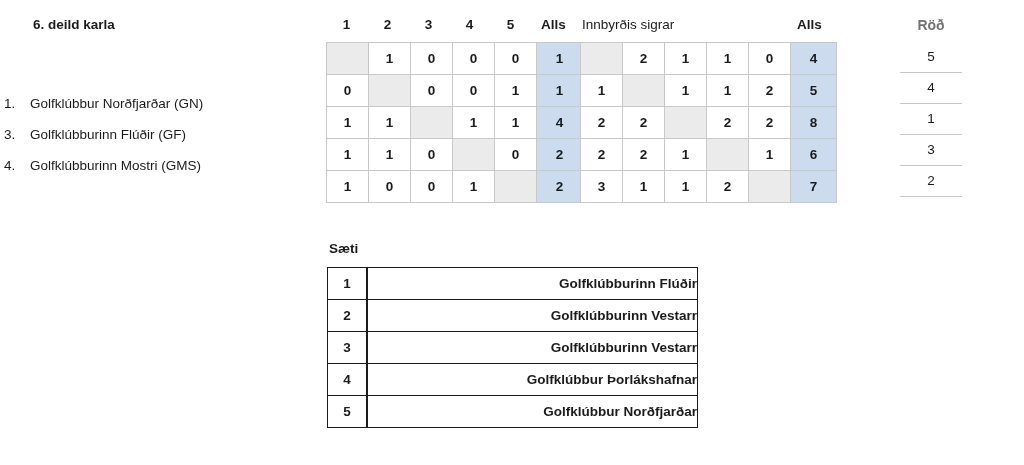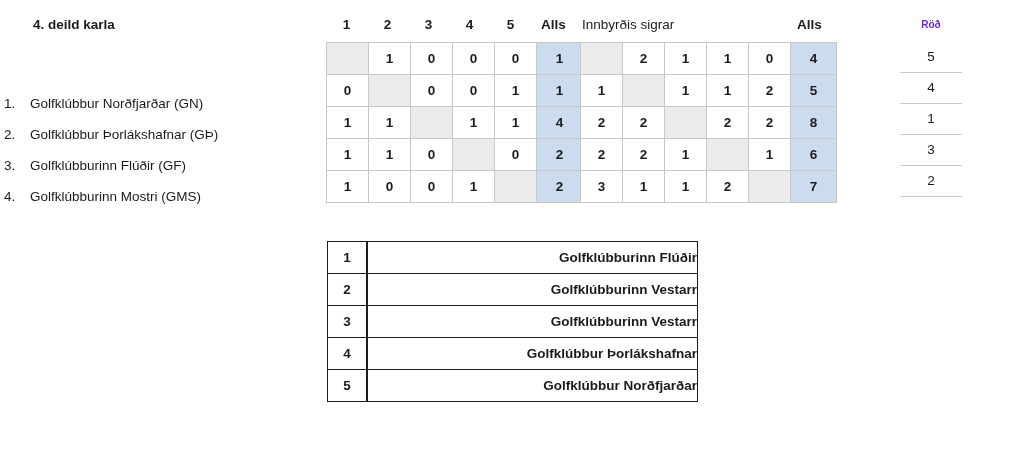--- a/index.html
+++ b/index.html
@@ -110,23 +110,23 @@
   #rod-block {
     position: absolute;
     left: 896px;
     top: 16px;
     width: 70px;
   }
   #rod-head {
     height: 26px;
     line-height: 18px;
     text-align: center;
-    font-size: 10px;
-    font-weight: bold;
-    color: #6d28d9;
+    font-size: 14px;
+    font-weight: bold;
+    color: #737373;
   }
   .rod-row {
     height: 31px;
     line-height: 30px;
     text-align: center;
     font-size: 13.5px;
     color: #1b1b1b;
     border-bottom: 1px solid #c8c8c8;
     width: 62px;
     margin: 0 auto;
@@ -168,27 +168,24 @@
   }
   table.saeti td.club {
     text-align: right;
     padding-left: 9px;
   }
 </style>
 </head>
 <body>
 
 <div id="team-list">
-  <div id="league-title">4. deild karla</div>
+  <div id="league-title">6. deild karla</div>
 
   <div class="team-row">
     <span class="team-rank">1.</span><span class="team-name">Golfklúbbur Norðfjarðar (GN)</span>
-  </div>
-  <div class="team-row">
-    <span class="team-rank">2.</span><span class="team-name">Golfklúbbur Þorlákshafnar (GÞ)</span>
   </div>
   <div class="team-row">
     <span class="team-rank">3.</span><span class="team-name">Golfklúbburinn Flúðir (GF)</span>
   </div>
   <div class="team-row">
     <span class="team-rank">4.</span><span class="team-name">Golfklúbburinn Mostri (GMS)</span>
   </div>
 </div>
 
 <div class="matrix-block" id="matrix-results">
@@ -302,20 +299,21 @@
 <div id="rod-block">
   <div id="rod-head">Röð</div>
   <div class="rod-row">5</div>
   <div class="rod-row">4</div>
   <div class="rod-row">1</div>
   <div class="rod-row">3</div>
   <div class="rod-row">2</div>
 </div>
 
 <div id="saeti-block">
+  <div id="saeti-title">Sæti</div>
   <table class="saeti">
     <tbody>
       <tr>
         <td class="pos">1</td>
         <td class="club">Golfklúbburinn Flúðir</td>
       </tr>
       <tr>
         <td class="pos">2</td>
         <td class="club">Golfklúbburinn Vestarr</td>
       </tr>

